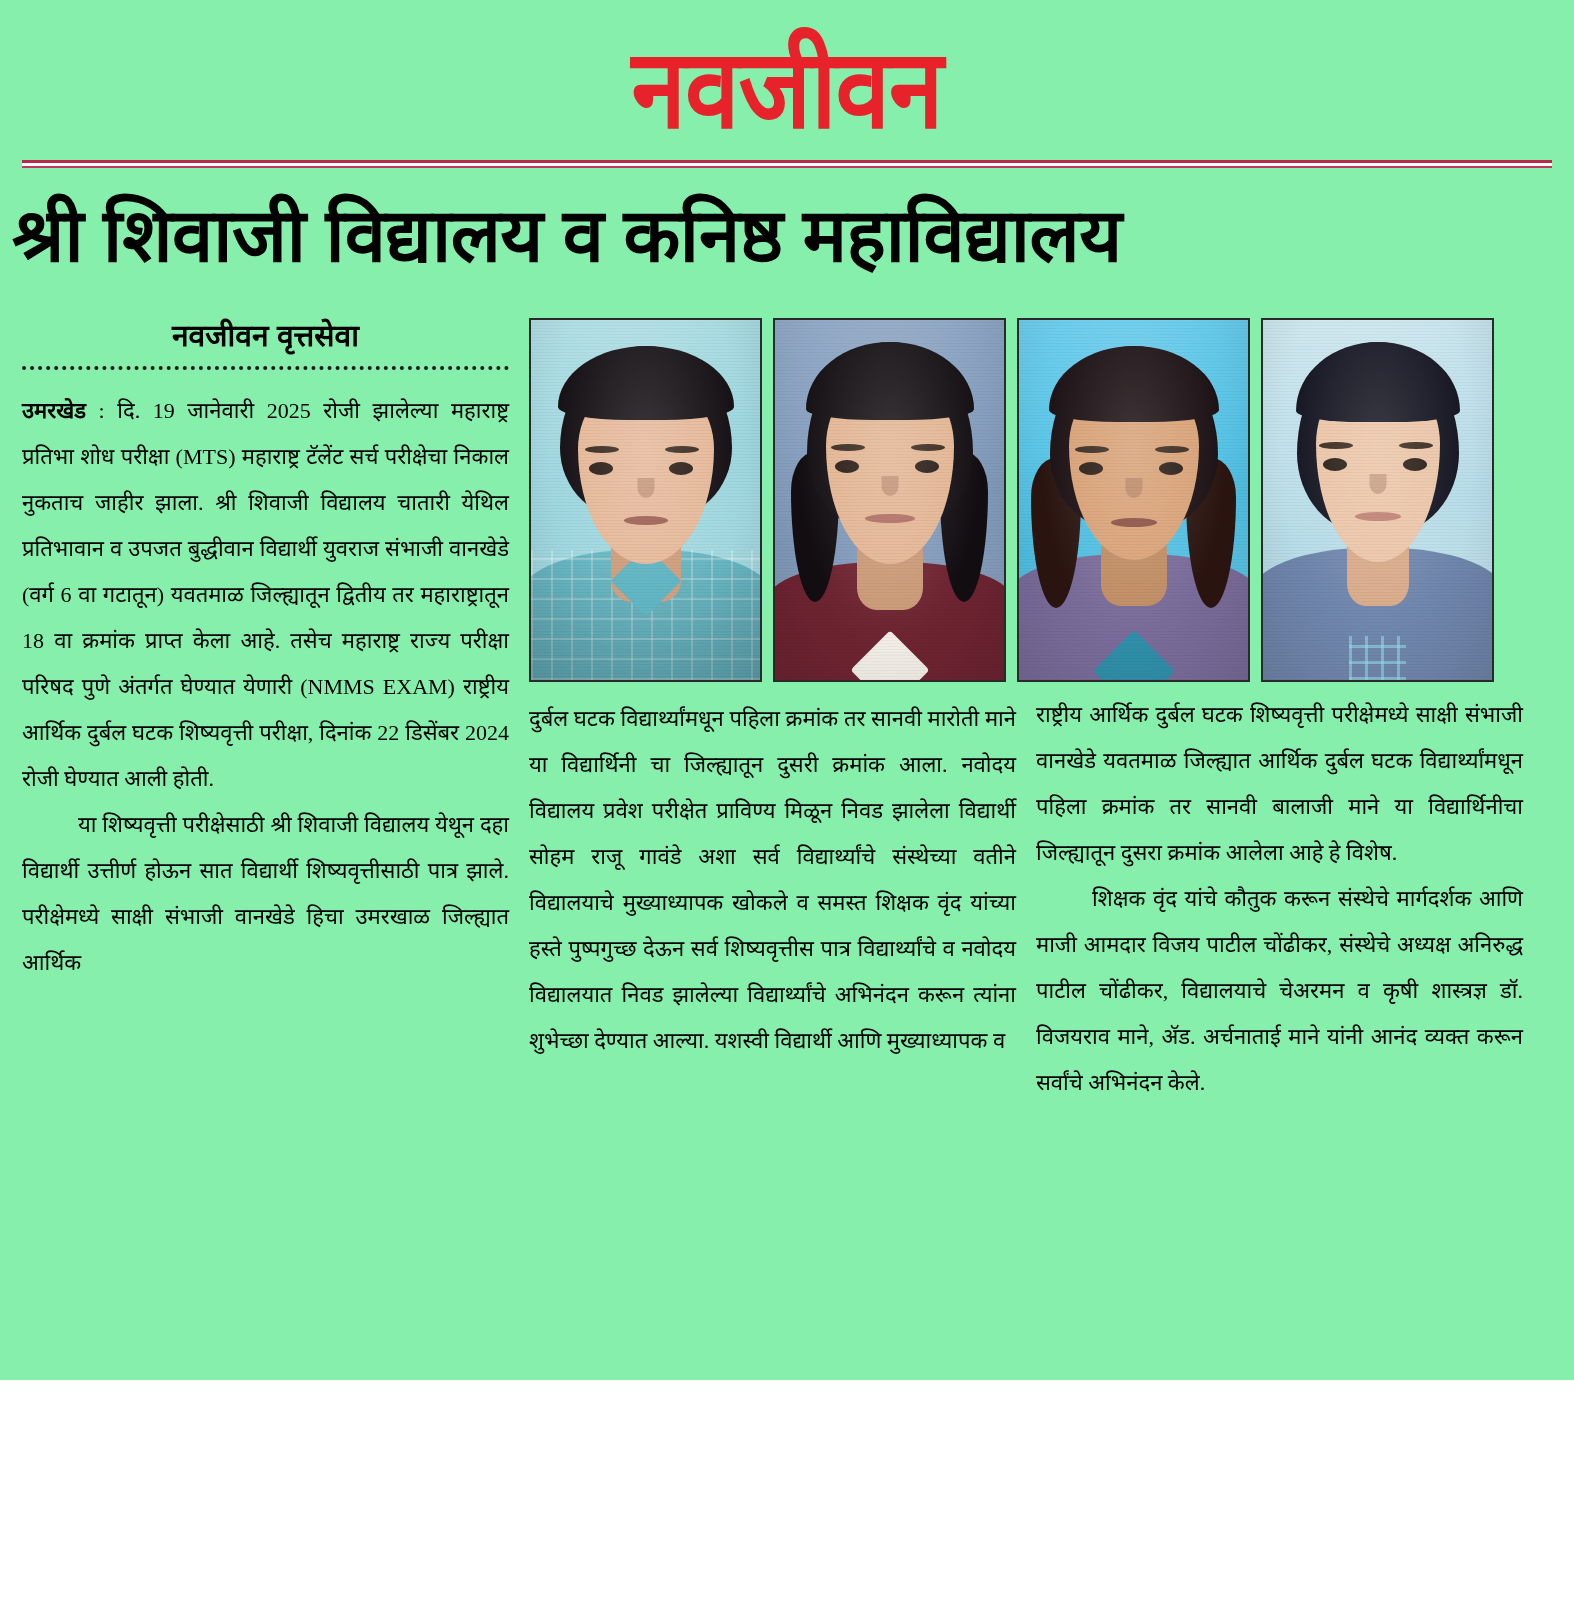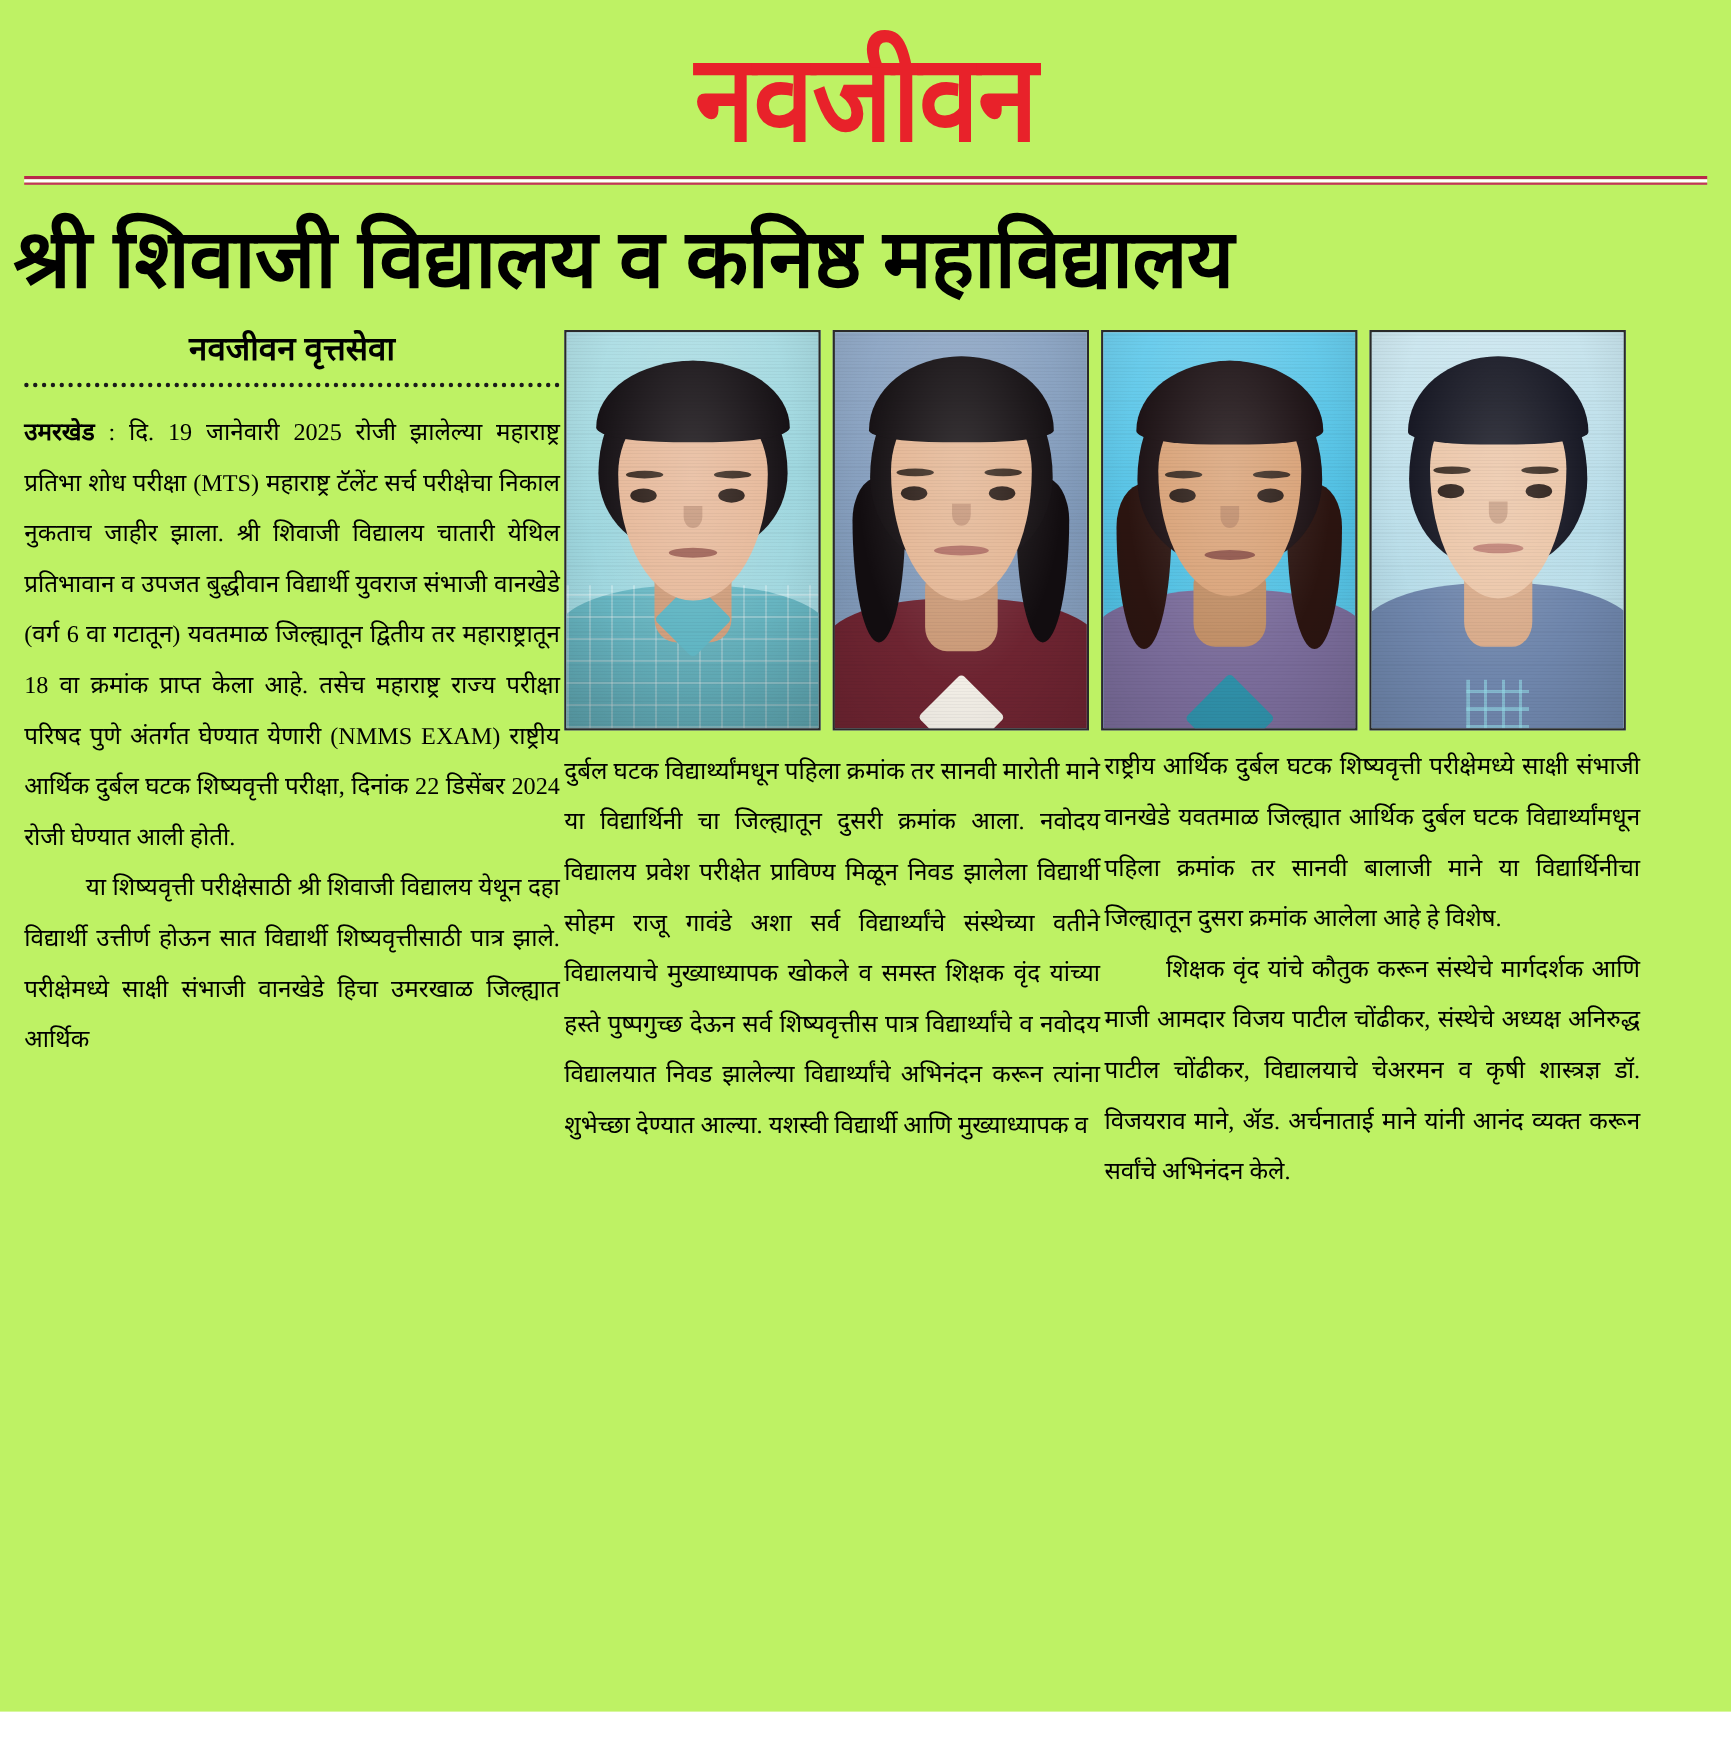--- a/index.html
+++ b/index.html
@@ -10,22 +10,22 @@
   body {
     width: 1574px;
     height: 1600px;
     overflow: hidden;
     font-family: "Liberation Serif", "DejaVu Serif", serif;
     color: #000000;
   }
   .page {
     position: relative;
     width: 1574px;
-    height: 1556px;
-    background: #bef264;
+    height: 1380px;
+    background: #86efac;
   }
 
   
   .masthead {
     text-align: center;
     padding-top: 34px;
   }
   .masthead-title {
     font-family: "Liberation Sans", "DejaVu Sans", sans-serif;
     font-weight: 700;
@@ -64,24 +64,24 @@
     font-size: 74px;
     line-height: 1.40;
     color: #000000;
     letter-spacing: -0.5px;
     white-space: nowrap;
   }
 
   
   .body-area {
     position: relative;
-    margin-top: 12px;
+    margin-top: 30px;
     padding: 0 22px;
     display: flex;
-    gap: 4px;
+    gap: 20px;
     align-items: flex-start;
   }
   .col {
     width: 487px;
     flex: 0 0 487px;
   }
 
   
   .byline {
     text-align: center;

